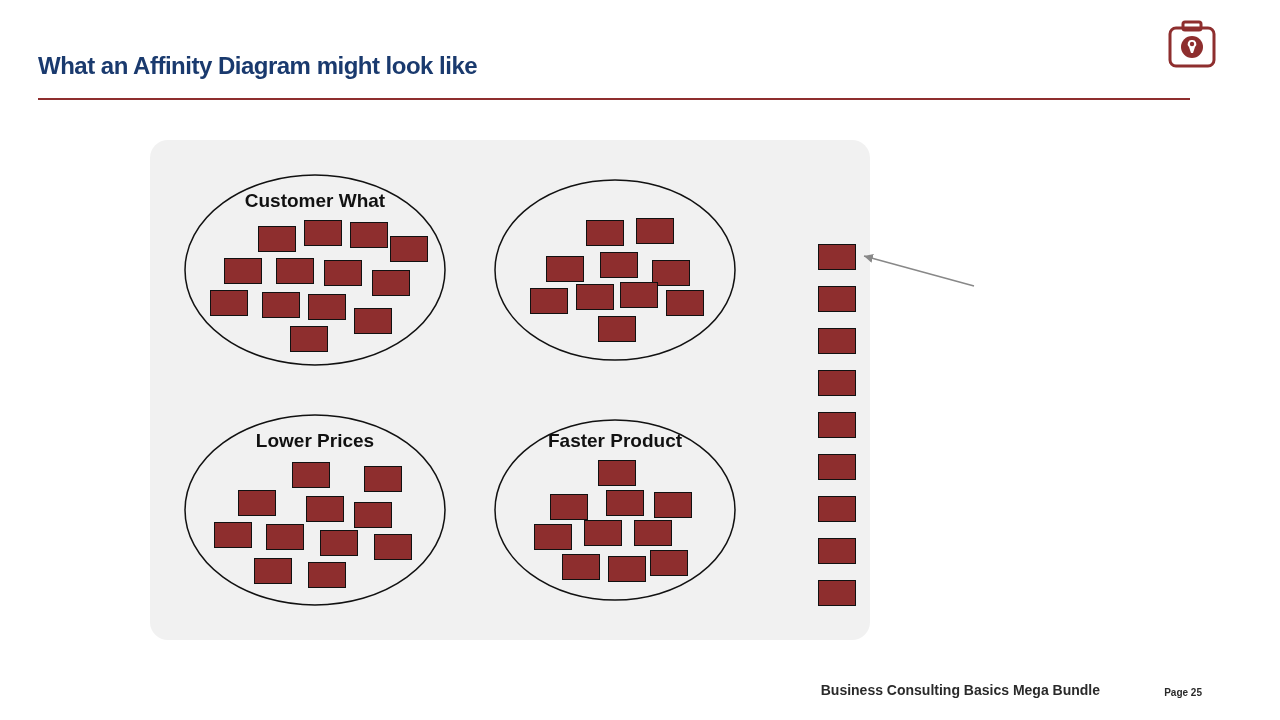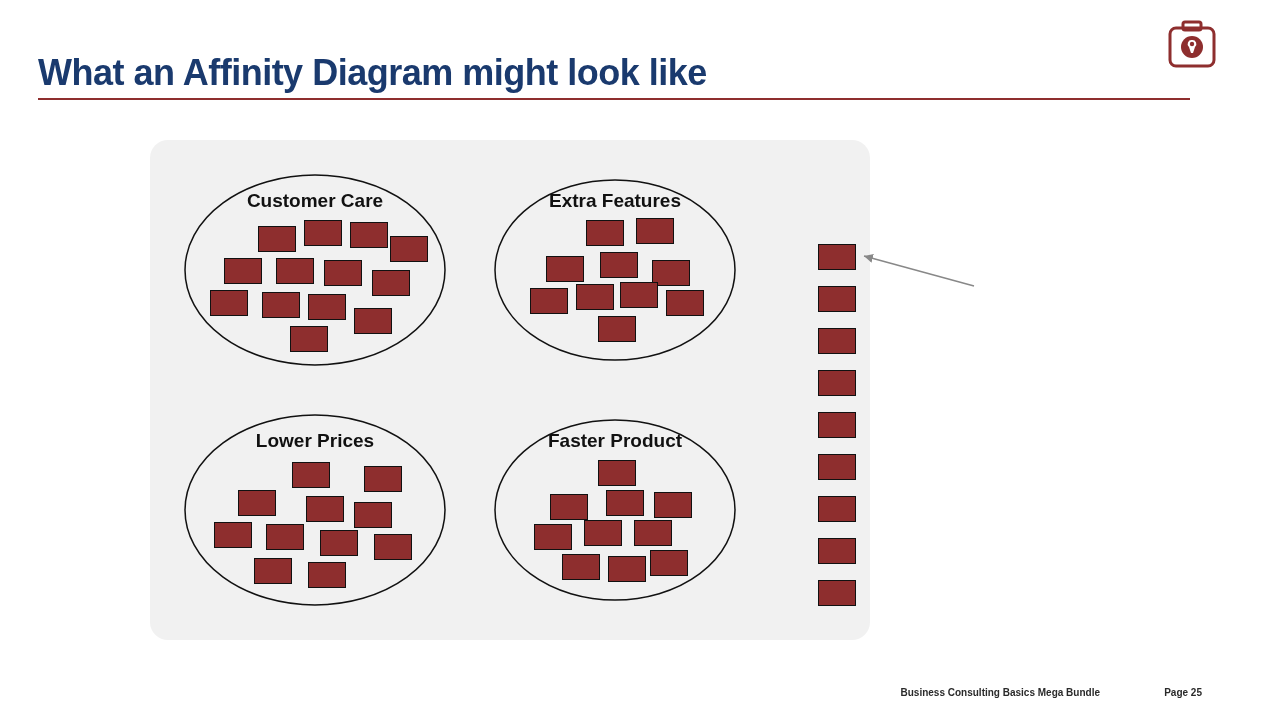--- a/index.html
+++ b/index.html
@@ -14,21 +14,21 @@
   }
   .slide {
     position: relative;
     width: 1280px;
     height: 720px;
   }
   .title {
     position: absolute;
     left: 38px;
     top: 52px;
-    font-size: 36px;
+    font-size: 24px;
     font-weight: 700;
     color: #1a3a6e;
     letter-spacing: -0.5px;
   }
   .title-rule {
     position: absolute;
     left: 38px;
     top: 98px;
     width: 1152px;
     height: 0;
@@ -119,21 +119,21 @@
     bottom: 22px;
     font-size: 10px;
     letter-spacing: 0.2px;
     color: #2a2a2a;
     font-weight: 600;
   }
   .footer-mid {
     position: absolute;
     right: 180px;
     bottom: 22px;
-    font-size: 10px;
+    font-size: 14px;
     color: #2a2a2a;
     font-weight: 600;
   }
   .footer-right {
     position: absolute;
     right: 78px;
     bottom: 22px;
     font-size: 10px;
     color: #2a2a2a;
     font-weight: 600;
@@ -157,41 +157,40 @@
       <circle cx="26" cy="26" r="2.2" fill="#8e2e2e"></circle>
     </svg>
   </div>
 
   <div class="panel">
 
     <div class="cluster" style="left:30px; top:30px;">
       <svg width="270" height="200">
           <ellipse cx="135" cy="100" rx="130" ry="95" fill="none" stroke="#111" stroke-width="1.5"></ellipse>
         </svg>
-      <div class="cluster-label">Customer Care</div>
+      <div class="cluster-label">Customer What</div>
       <div class="card" style="left:78px; top:56px;"></div>
       <div class="card" style="left:124px; top:50px;"></div>
       <div class="card" style="left:170px; top:52px;"></div>
       <div class="card" style="left:210px; top:66px;"></div>
       <div class="card" style="left:44px; top:88px;"></div>
       <div class="card" style="left:96px; top:88px;"></div>
       <div class="card" style="left:144px; top:90px;"></div>
       <div class="card" style="left:192px; top:100px;"></div>
       <div class="card" style="left:30px; top:120px;"></div>
       <div class="card" style="left:82px; top:122px;"></div>
       <div class="card" style="left:128px; top:124px;"></div>
       <div class="card" style="left:174px; top:138px;"></div>
       <div class="card" style="left:110px; top:156px;"></div>
     </div>
 
     <div class="cluster" style="left:340px; top:30px; width:250px;">
       <svg width="250" height="200">
           <ellipse cx="125" cy="100" rx="120" ry="90" fill="none" stroke="#111" stroke-width="1.5"></ellipse>
         </svg>
-      <div class="cluster-label">Extra Features</div>
       <div class="card" style="left:96px; top:50px;"></div>
       <div class="card" style="left:146px; top:48px;"></div>
       <div class="card" style="left:56px; top:86px;"></div>
       <div class="card" style="left:110px; top:82px;"></div>
       <div class="card" style="left:162px; top:90px;"></div>
       <div class="card" style="left:40px; top:118px;"></div>
       <div class="card" style="left:86px; top:114px;"></div>
       <div class="card" style="left:130px; top:112px;"></div>
       <div class="card" style="left:176px; top:120px;"></div>
       <div class="card" style="left:108px; top:146px;"></div>

